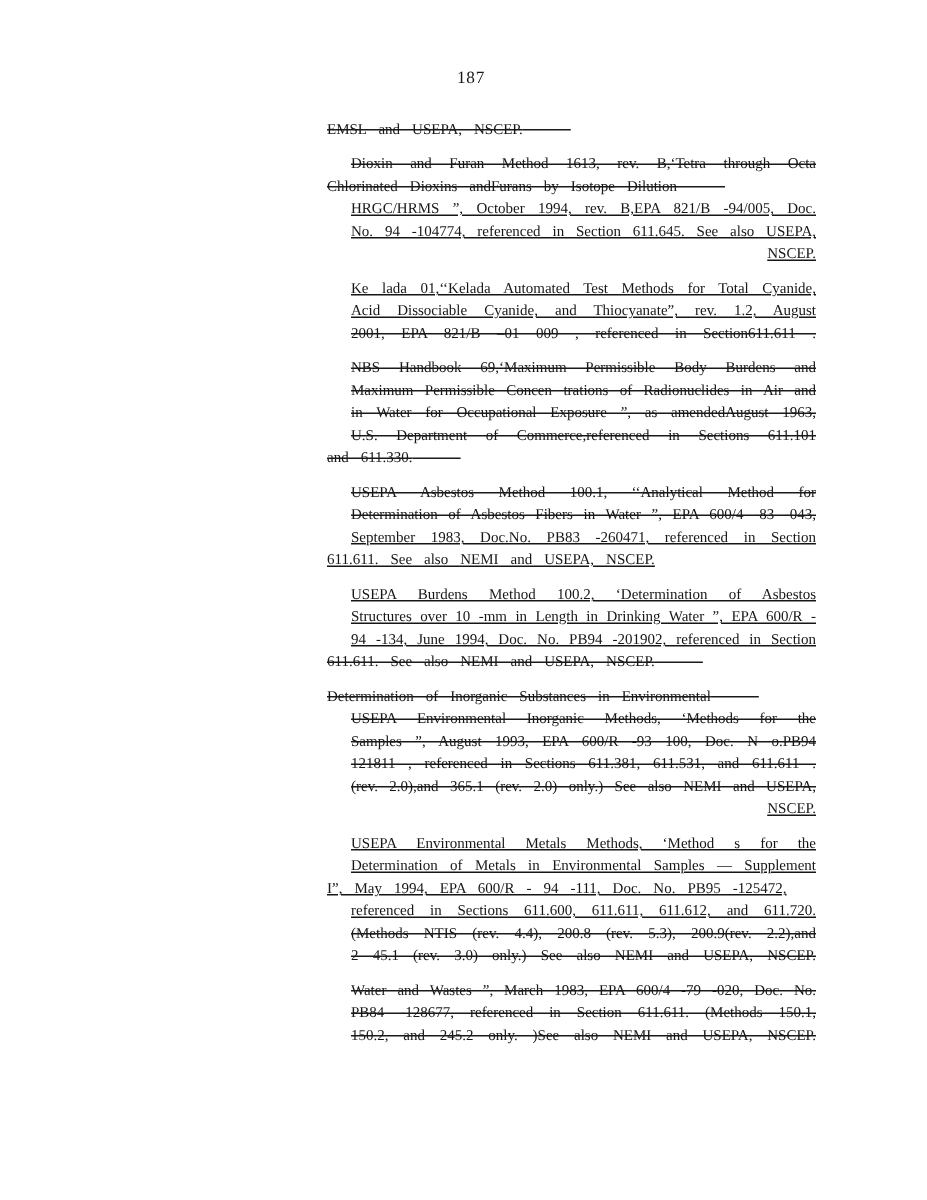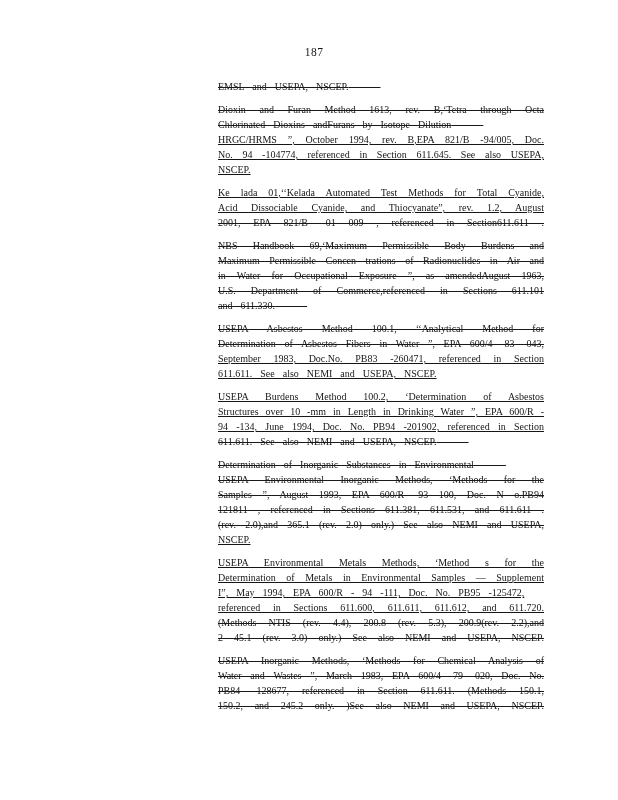--- a/index.html
+++ b/index.html
@@ -24,23 +24,23 @@
   .content {
     position: absolute;
     left: 218px;
     top: 79px;
     width: 326px;
     font-size: 10px;
     line-height: 15px;
   }
   .para { margin: 0 0 8px 0; }
   .ln { white-space: nowrap; text-decoration: underline; }
-  .j  { text-align: justify; text-align-last: justify; text-justify: inter-word; }
+  .j  { text-align: justify; text-align-last: justify; text-justify: inter-word; margin-left: 16px; }
   .wide { word-spacing: 5.5px; }
-  .plain { word-spacing: 1.5px; }
+  .plain { word-spacing: 1.5px; text-align: right; }
   .s {
     text-decoration: line-through;
     text-decoration-thickness: 1.1px;
     text-decoration-color: #1a1a1a;
   }
   
   .ext::after { content: "\00a0\00a0\00a0\00a0"; }
 </style>
 </head>
 <body>
@@ -92,19 +92,18 @@
       </div>
       <div class="para">
         <div class="ln j">USEPA Environmental Metals Methods, ‘Method s for the</div>
         <div class="ln j">Determination of Metals in Environmental Samples — Supplement</div>
         <div class="ln wide">I”, May 1994, EPA 600/R - 94 -111, Doc. No. PB95 -125472,</div>
         <div class="ln j">referenced in Sections 611.600, 611.611, 611.612, and 611.720.</div>
         <div class="ln j s">(Methods NTIS (rev. 4.4), 200.8 (rev. 5.3), 200.9(rev. 2.2),and</div>
         <div class="ln j s">2 45.1 (rev. 3.0) only.) See also NEMI and USEPA, NSCEP.</div>
       </div>
       <div class="para">
-        <div class="ln j s">USEPA Inorganic Methods, ‘Methods for Chemical Analysis of</div>
         <div class="ln j s">Water and Wastes ”, March 1983, EPA 600/4 -79 -020, Doc. No.</div>
         <div class="ln j s">PB84 -128677, referenced in Section 611.611. (Methods 150.1,</div>
         <div class="ln j s">150.2, and 245.2 only. )See also NEMI and USEPA, NSCEP.</div>
       </div>
     </div>
 </div>
 
 </body></html>

